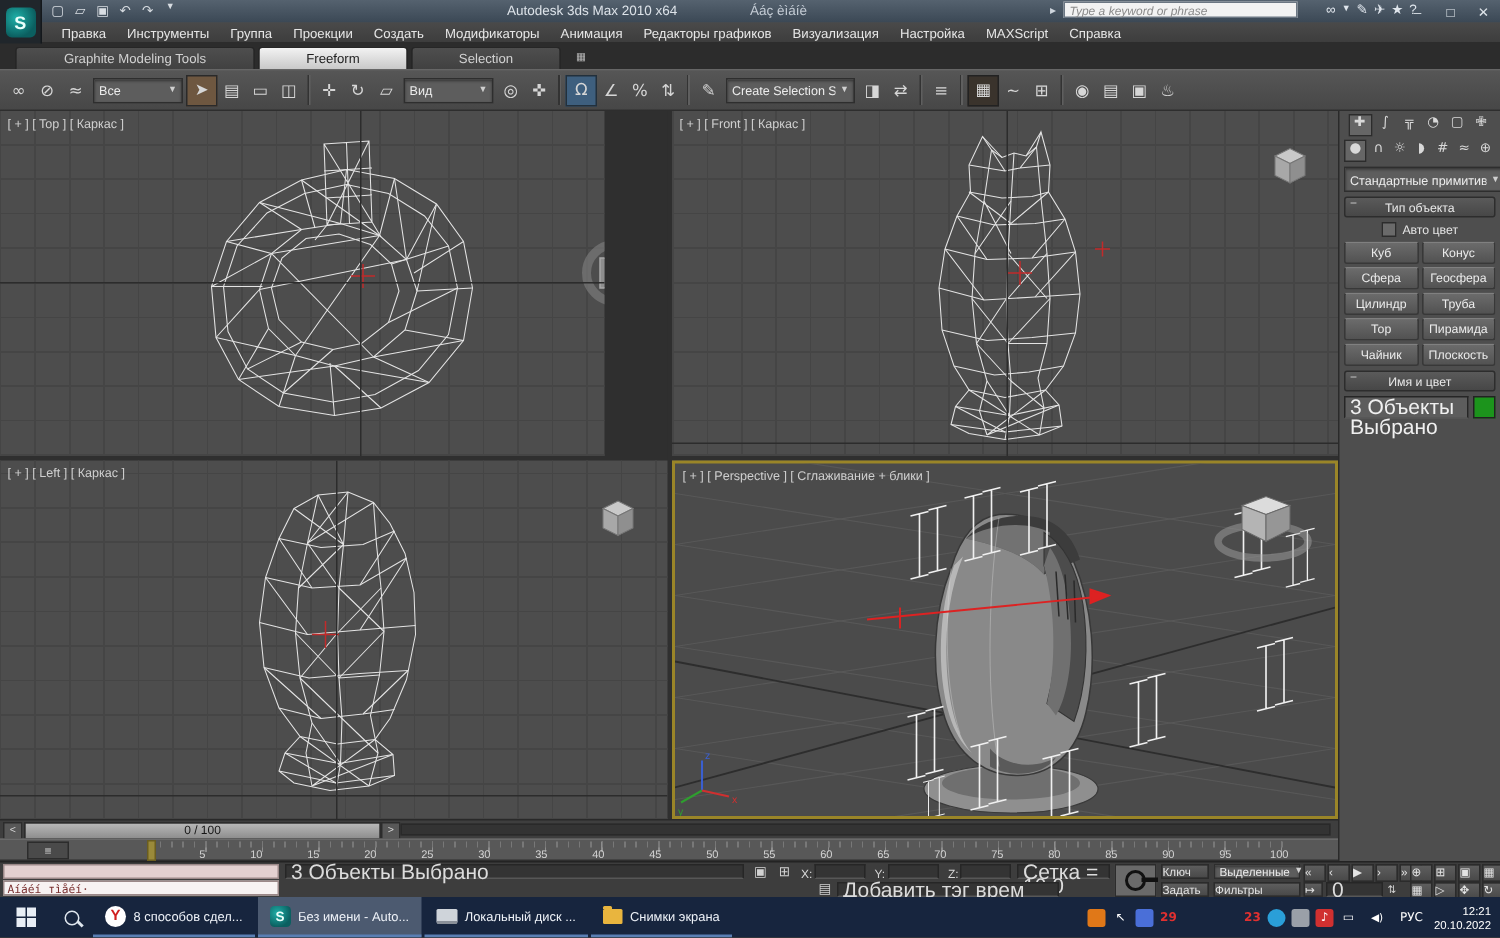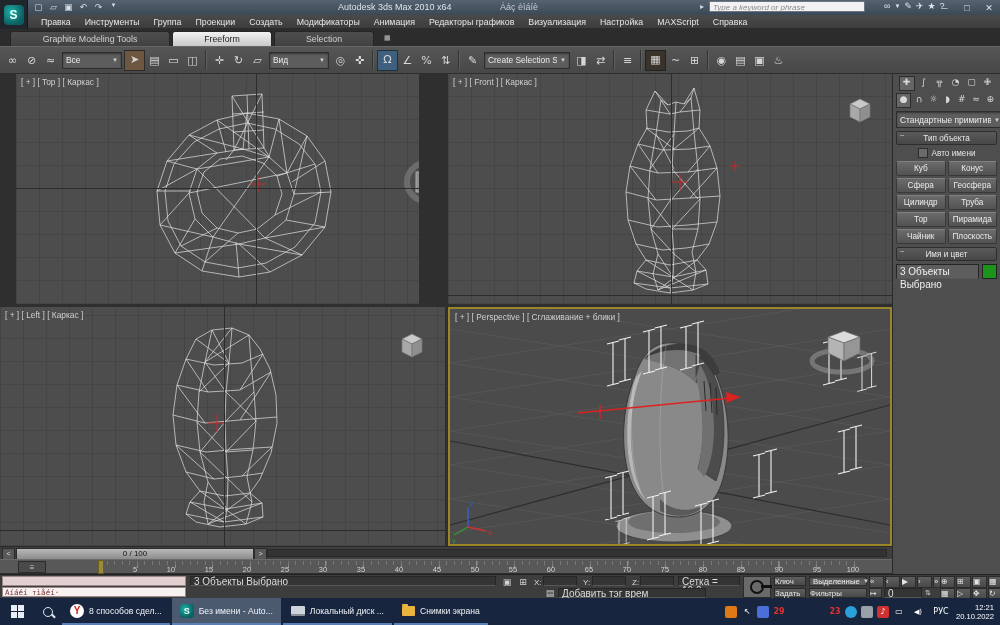--- a/index.html
+++ b/index.html
@@ -63,21 +63,21 @@
   .ts-arrow{position:absolute;top:1px;width:11px;height:10px;background:#585858;border:1px solid #2c2c2c;color:#ddd;
             font-size:7px;text-align:center;line-height:10px;}
   #ruler{left:0;top:559px;width:892px;height:15px;background:#585858;border-top:1px solid #6a6a6a;border-bottom:1px solid #2e2e2e;
          background-image:repeating-linear-gradient(90deg,#787878 0 1px,transparent 1px 7.55px),
                           repeating-linear-gradient(90deg,#8d8d8d 0 1px,transparent 1px 37.75px);
          background-size:760px 4px,760px 7px;background-position:99px 1px,99px 1px;background-repeat:no-repeat,no-repeat;}
   #ruler-labels{position:absolute;left:99px;top:5px;width:760px;display:flex;}
   #ruler-labels span{flex:1;text-align:right;font-size:7.4px;color:#d2d2d2;}
   
   #statusbar{left:0;top:574px;width:1000px;height:24px;background:#3d3d3d;border-top:1px solid #232323;}
-  .sunken{background:#343434;border:1px solid #262626;border-bottom-color:#575757;color:#dcdcdc;font-size:10px;
+  .sunken{background:#343434;border:1px solid #262626;border-bottom-color:#575757;color:#dcdcdc;font-size:14px;
           line-height:9px;padding:0 3px;}
   .sb-btn{background:linear-gradient(#5e5e5e,#494949);border:1px solid #2b2b2b;color:#e4e4e4;font-size:7.8px;
           text-align:left;}
   .sb-ico{color:#d2d2d2;font-size:9px;text-align:center;font-family:"DejaVu Sans",sans-serif;}
   
   #taskbar{left:0;top:598px;width:1000px;height:27px;background:#17253e;display:flex;align-items:center;}
   .task{height:25px;display:flex;align-items:center;gap:5px;padding:0 8px;margin-right:2px;font-size:8.6px;color:#eef2f8;
         border-bottom:2px solid #5a7fb4;}
   .task.active{background:#4c5a70;}
   .tray-ico{width:12px;height:12px;border-radius:2px;margin-left:4px;display:flex;align-items:center;justify-content:center;
@@ -193,21 +193,21 @@
   <span class="tbi">⊞</span>
   <div class="tb-sep"></div>
   <span class="tbi">◉</span>
   <span class="tbi">▤</span>
   <span class="tbi">▣</span>
   <span class="tbi">♨</span>
 </div>
 
 <div class="abs" id="vparea">
 
-  <div class="abs vp" style="left:16px;top:0;width:403px;height:230px;">
+  <div class="abs vp" style="left:0;top:0;width:403px;height:230px;">
     <span class="vp-label">[ + ] [ Top ] [ Каркас ]</span>
     <div class="axisline" style="left:240px;top:0;width:1px;height:230px;"></div>
     <div class="axisline" style="left:0;top:114px;width:445px;height:1px;"></div>
     <svg class="abs" style="left:0;top:0;" width="445" height="230" viewBox="0 0 445 230">
       <g stroke="#ececec" stroke-width="0.7" fill="none" opacity="0.95">
         <path d="M315,118 L309,153 L286,181 L254,198 L223,203 L186,197 L159,179 L144,151 L141,117 L151,87 L173,61 L201,46 L231,39 L263,45 L291,62 L309,87 Z"></path>
         <path d="M305,118 L299,149 L279,173 L250,189 L222,194 L189,188 L165,172 L152,147 L149,117 L158,90 L178,68 L203,55 L231,49 L259,55 L283,70 L299,90 Z"></path>
         <path d="M278,120 L270,146 L249,164 L223,170 L197,163 L179,145 L173,119 L181,95 L201,79 L227,75 L253,83 L271,99 Z"></path>
         <path d="M266,120 L259,141 L241,155 L222,159 L201,154 L186,139 L181,118 L188,98 L204,85 L226,82 L247,89 L261,102 Z"></path>
         <path d="M315,118 L278,120 M309,153 L270,146 M286,181 L249,164 M254,198 L223,170 M223,203 L220,168 M186,197 L197,163 M159,179 L179,145 M144,151 L173,119 M141,117 L175,117 M151,87 L181,95 M173,61 L201,79 M201,46 L210,78 M231,39 L227,75 M263,45 L253,83 M291,62 L271,99 M309,87 L276,108"></path>
@@ -388,21 +388,21 @@
   <div class="dd" style="width:100px;margin-top:3px;">
     <span style="overflow:hidden;white-space:nowrap;">Стандартные примитивы</span>
     <span class="caret">▼</span>
   </div>
   <div class="rollout">
     <span class="minus">−</span>
     <span>Тип объекта</span>
   </div>
   <div style="display:flex;align-items:center;justify-content:center;gap:4px;margin-top:3px;">
     <span class="chk"></span>
-    <span style="color:#e4e4e4;font-size:8.2px;">Авто имени</span>
+    <span style="color:#e4e4e4;font-size:8.2px;">Авто цвет</span>
   </div>
   <div style="display:grid;grid-template-columns:1fr 1fr;gap:2px;margin-top:3px;">
     <div class="prim-btn">Куб</div>
     <div class="prim-btn">Конус</div>
     <div class="prim-btn">Сфера</div>
     <div class="prim-btn">Геосфера</div>
     <div class="prim-btn">Цилиндр</div>
     <div class="prim-btn">Труба</div>
     <div class="prim-btn">Тор</div>
     <div class="prim-btn">Пирамида</div>

